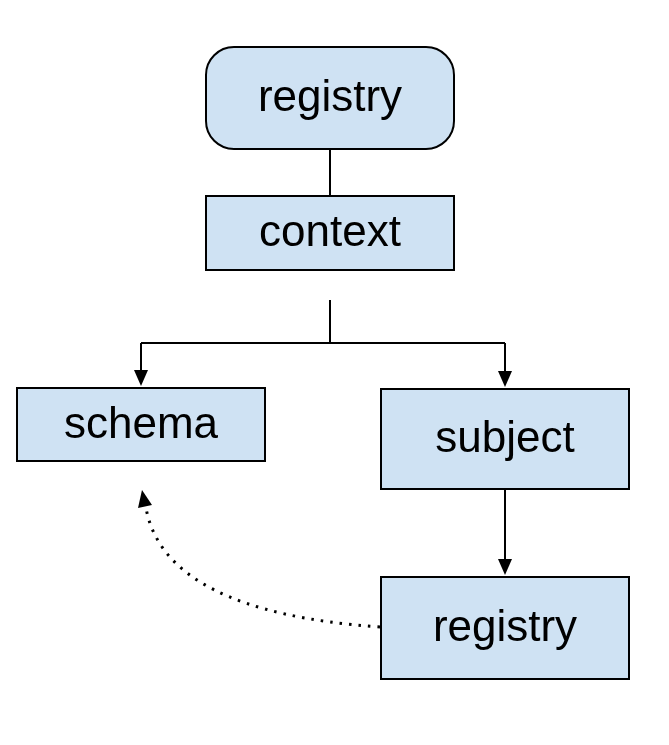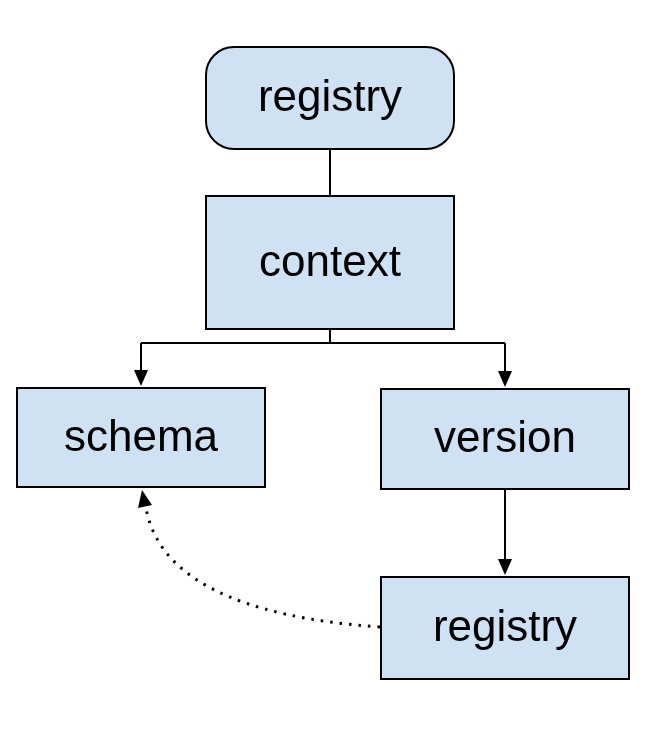--- a/index.html
+++ b/index.html
@@ -45,22 +45,22 @@
     justify-content: center;
   }
   .node-label {
     font-size: 44px;
     line-height: 1;
     color: #000000;
     letter-spacing: 0px;
     padding-bottom: 4px;
   }
   .node-registry { left: 205px; top: 46px;  width: 250px; height: 104px; border-radius: 29px; }
-  .node-context  { left: 205px; top: 195px; width: 250px; height: 135px; }
-  .node-schema   { left: 16px;  top: 387px; width: 250px; height: 101px; }
+  .node-context  { left: 205px; top: 195px; width: 250px; height: 76px; }
+  .node-schema   { left: 16px;  top: 387px; width: 250px; height: 75px; }
   .node-subject  { left: 380px; top: 388px; width: 250px; height: 102px; }
   .node-version  { left: 380px; top: 576px; width: 250px; height: 104px; }
 </style>
 </head>
 <body>
 
 <div class="canvas">
 
   <svg class="connector-layer" width="669" height="745" viewBox="0 0 669 745" xmlns="http://www.w3.org/2000/svg">
 
@@ -89,20 +89,20 @@
 
   <div class="node node-context">
     <span class="node-label">context</span>
   </div>
 
   <div class="node node-schema">
     <span class="node-label">schema</span>
   </div>
 
   <div class="node node-subject">
-    <span class="node-label">version</span>
+    <span class="node-label">subject</span>
   </div>
 
   <div class="node node-version">
     <span class="node-label">registry</span>
   </div>
 
 </div>
 
 </body></html>

